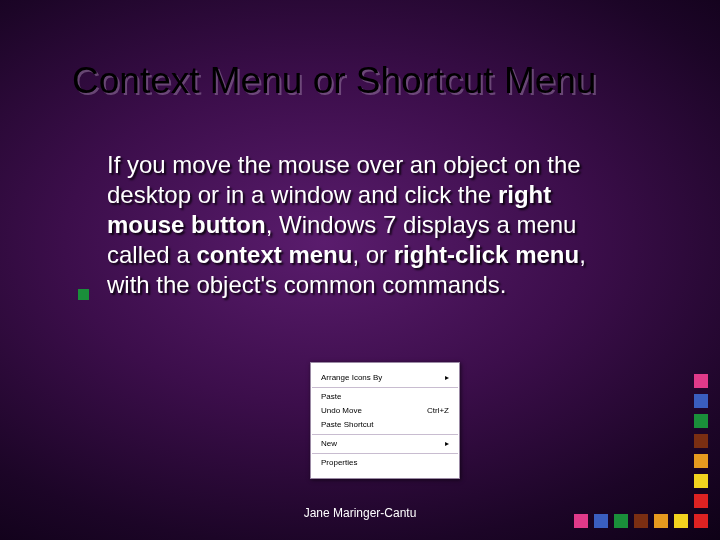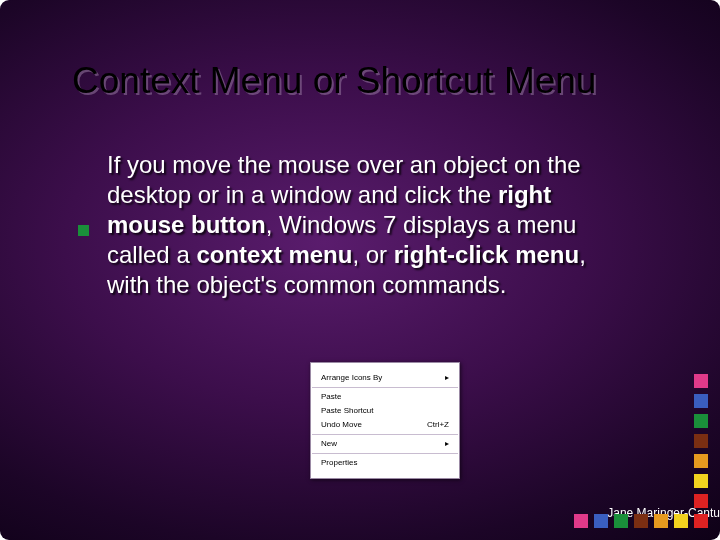--- a/index.html
+++ b/index.html
@@ -10,21 +10,20 @@
     overflow: hidden;
     font-family: Arial, Helvetica, sans-serif;
   }
   .slide {
     width: 720px;
     height: 540px;
     background: radial-gradient(ellipse 90% 75% at 45% 45%, #5a1c6d 0%, #3c0e4b 40%, #1c0527 75%, #0b0013 100%);
     position: relative;
     color: white;
     box-sizing: border-box;
-    border-radius: 9px;
   }
   .title {
     position: absolute;
     top: 60px;
     left: 72px;
     right: 60px;
     color: #000;
     font-size: 37px;
     text-shadow: 2px 2px 0 rgba(150,120,160,0.55);
     font-weight: 400;
@@ -34,21 +33,21 @@
     top: 150px;
     left: 78px;
     right: 90px;
     font-size: 24px;
     line-height: 1.25;
     color: #fff;
     text-shadow: 2px 2px 2px rgba(0,0,0,0.8);
   }
   .bullet-row {
     display: flex;
-    align-items: center;
+    align-items: flex-end;
   }
   .bullet-sq {
     width: 11px;
     height: 11px;
     background: #1a8f3a;
     margin-top: 10px;
     margin-right: 18px;
     flex-shrink: 0;
   }
   .bold { font-weight: 700; }
@@ -77,21 +76,21 @@
   .figure .sep {
     height: 1px;
     background: #c8bcd0;
     margin: 2px 1px;
   }
   .footer {
     position: absolute;
     bottom: 20px;
     left: 0;
     width: 100%;
-    text-align: right;
+    text-align: center;
     font-size: 12px;
     color: #fff;
   }
   .sq {
     width: 14px;
     height: 14px;
     display: block;
     margin-top: 6px;
   }
   .hrow {
@@ -131,25 +130,25 @@
   <div class="figure">
     <div class="row">
         <span>Arrange Icons By</span>
         <span>▸</span>
       </div>
     <div class="sep"></div>
     <div class="row">
         <span>Paste</span>
       </div>
     <div class="row">
-        <span>Paste Shortcut</span>
+        <span>Undo Move</span>
+        <span>Ctrl+Z</span>
       </div>
     <div class="row">
-        <span>Undo Move</span>
-        <span>Ctrl+Z</span>
+        <span>Paste Shortcut</span>
       </div>
     <div class="sep"></div>
     <div class="row">
         <span>New</span>
         <span>▸</span>
       </div>
     <div class="sep"></div>
     <div class="row">
         <span>Properties</span>
       </div>

